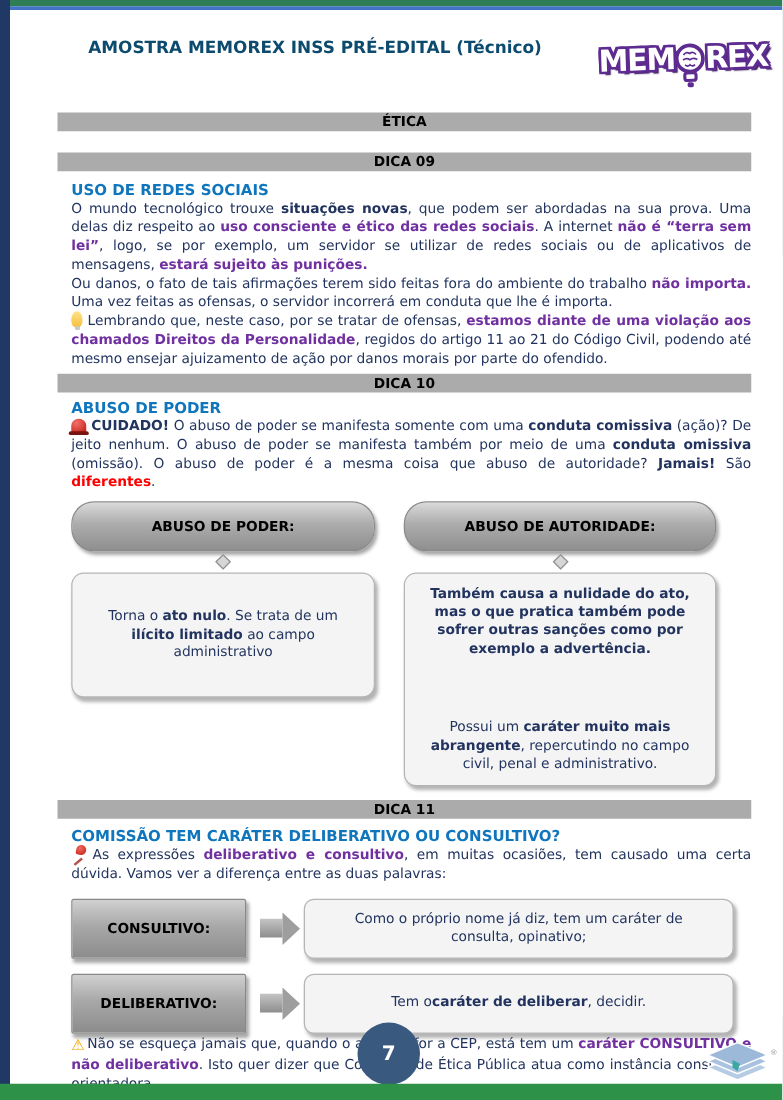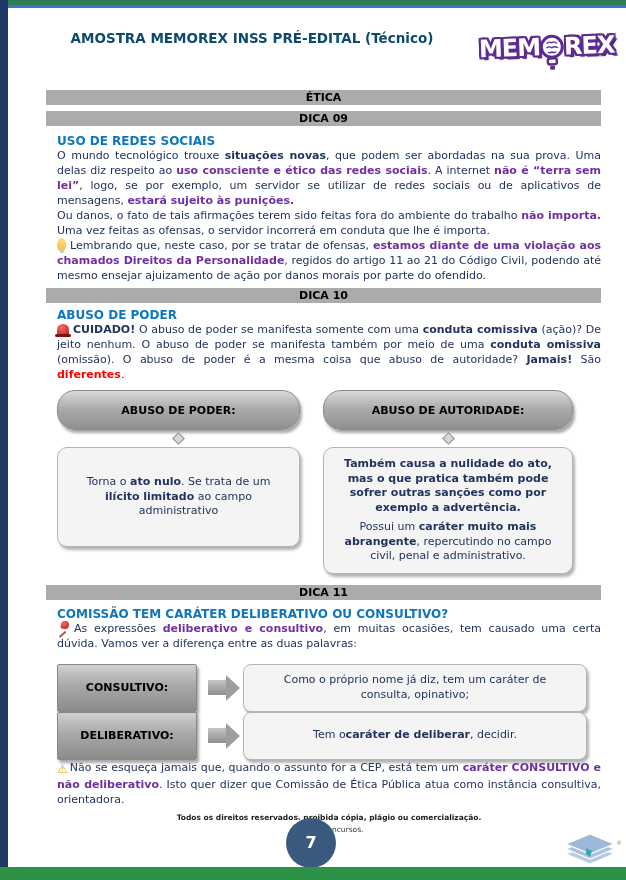--- a/index.html
+++ b/index.html
@@ -16,21 +16,21 @@
   .title{margin-top:22px;width:390px;text-align:center;white-space:nowrap;
          color:#0c4a6e;font-weight:bold;font-size:13.5px;letter-spacing:0px;}
   .logo{position:absolute;top:2px;right:-14px;display:flex;align-items:flex-start;transform:rotate(-2deg);}
   .logo-txt{font-size:24px;font-weight:800;color:#fff;letter-spacing:-1px;line-height:30px;
     text-shadow:-2px 0 #5E2C91,2px 0 #5E2C91,0 -2px #5E2C91,0 2px #5E2C91,
                 -2px -2px #5E2C91,2px -2px #5E2C91,-2px 2px #5E2C91,2px 2px #5E2C91,3px 3px 1px #3d1d63;}
   .bulb{margin:0 -2px;transform:translateY(2px);}
 
   .bar{height:15px;line-height:15px;background:#ABABAB;color:#000;text-align:center;
        font-size:11px;font-weight:bold;margin-left:-11px;width:calc(100% + 11px);}
-  .bar.b2{margin-top:6px;}
+  .bar.b2{margin-top:17px;}
   .h-blue{margin:0;color:#0F76BD;font-size:12px;font-weight:bold;}
   .h-uso{margin-top:8px;}
   .h-abuso{margin-top:5px;}
   .h-com{margin-top:7px;}
 
   p.body{margin:0;color:#21335E;font-size:11px;line-height:15px;text-align:justify;}
   .b{font-weight:bold;}
   .p{font-weight:bold;color:#7030A0;}
   .r{font-weight:bold;color:#FF0000;}
   .p1{margin-top:6px;} .p2{margin-top:10px;} .p3{margin-top:7px;}
@@ -58,25 +58,25 @@
   .cmp-grid{margin-top:8px;display:grid;grid-template-columns:243px 250px;column-gap:23px;}
   .cmp-head{height:38px;display:flex;align-items:center;justify-content:center;
             background:linear-gradient(#DADADA,#ACACAC 45%,#8F8F8F);border:1px solid #8a8a8a;
             border-radius:18px;box-shadow:2px 3px 3px rgba(0,0,0,0.35);
             font-size:11px;font-weight:bold;color:#000;}
   .link{width:7px;height:7px;margin:4px auto;background:#D6D6D6;border:1px solid #8F8F8F;
         transform:rotate(45deg);}
   .cmp-box{min-height:80px;background:#F4F4F4;border:1px solid #B5B5B5;border-radius:10px;
            box-shadow:2px 3px 3px rgba(0,0,0,0.3);padding:9px 12px;display:flex;
            flex-direction:column;justify-content:center;text-align:center;
-           color:#21335E;font-size:11px;line-height:14.5px;}
+           color:#21335E;font-size:11px;line-height:14.5px;gap:44px;}
   .cmp-box .para + .para{margin-top:5px;}
 
   .row{display:flex;align-items:stretch;}
-  .row1{margin-top:13px;} .row2{margin-top:0;}
+  .row1{margin-top:13px;} .row2{margin-top:12px;}
   .row-label{width:138px;height:46px;display:flex;align-items:center;justify-content:center;
              background:linear-gradient(#D0D0D0,#A8A8A8 45%,#8C8C8C);border:1px solid #888;
              border-radius:2px;box-shadow:2px 3px 3px rgba(0,0,0,0.35);
              font-size:11px;font-weight:bold;color:#000;flex:none;}
   .arrow{position:relative;width:18px;height:15px;background:linear-gradient(#C4C4C4,#8E8E8E);
          align-self:center;margin-left:11px;margin-right:17px;flex:none;}
   .arrow::after{content:'';position:absolute;left:100%;top:50%;transform:translateY(-50%);
          border-top:13px solid transparent;border-bottom:13px solid transparent;
          border-left:14px solid #9E9E9E;}
   .row-box{width:344px;min-height:46px;box-sizing:border-box;background:#F4F4F4;

